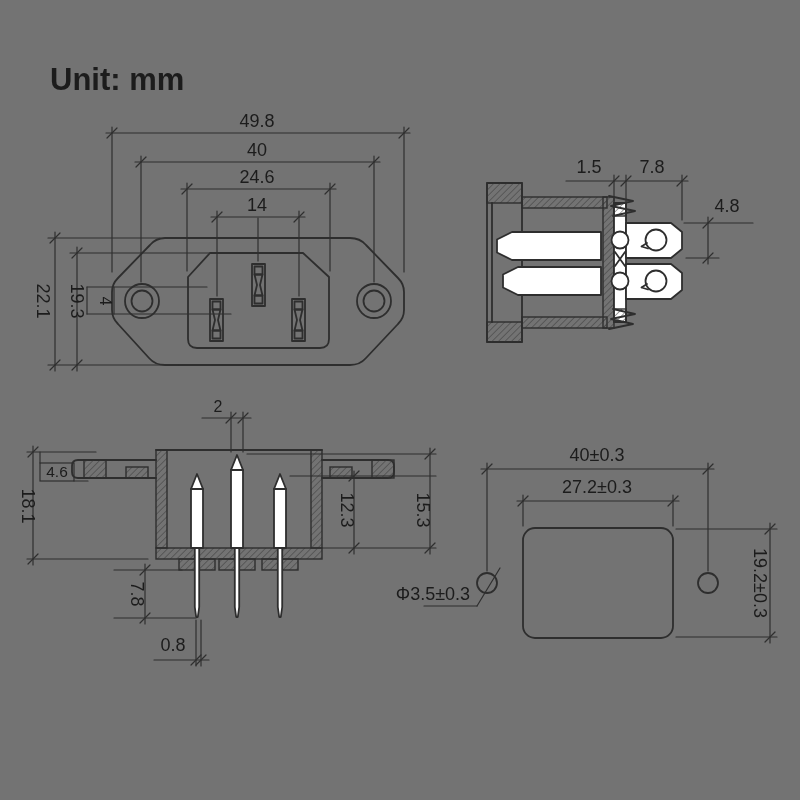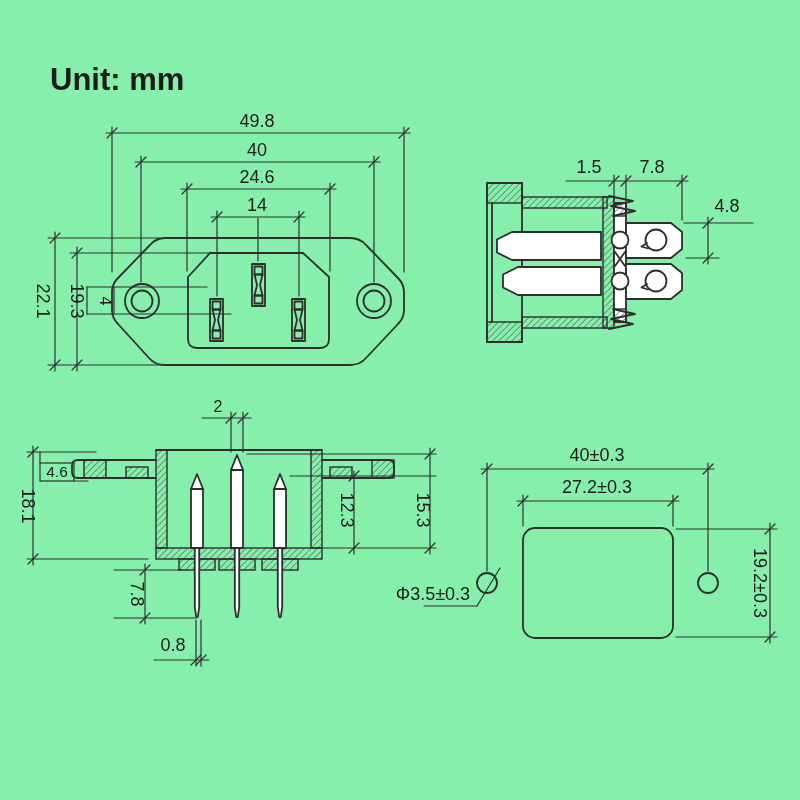--- a/index.html
+++ b/index.html
@@ -1,16 +1,16 @@
 <!DOCTYPE html>
 <html><head>
 <meta charset="utf-8">
 <style>
   html,body{margin:0;padding:0;background:#ffffff;}
-  .page{width:800px;height:800px;background:#86efac;position:relative;overflow:hidden;}
+  .page{width:800px;height:800px;background:#737373;position:relative;overflow:hidden;}
   svg{display:block;}
   text{font-family:"Liberation Sans","DejaVu Sans",sans-serif;fill:#1c1c1c;}
   .dimtxt{font-size:18px;}
   .dimtxt-s{font-size:16px;}
   .title{font-size:31px;font-weight:bold;}
   .obj{stroke:#2e2e2e;stroke-width:1.8;fill:none;stroke-linejoin:round;stroke-linecap:round;}
   .objw{stroke:#2e2e2e;stroke-width:1.8;fill:#ffffff;stroke-linejoin:round;}
   .hat{stroke:#2e2e2e;stroke-width:1.4;fill:url(#h);}
   .dim{stroke:#2f2f2f;stroke-width:1.2;fill:none;stroke-linecap:round;}
 </style>

